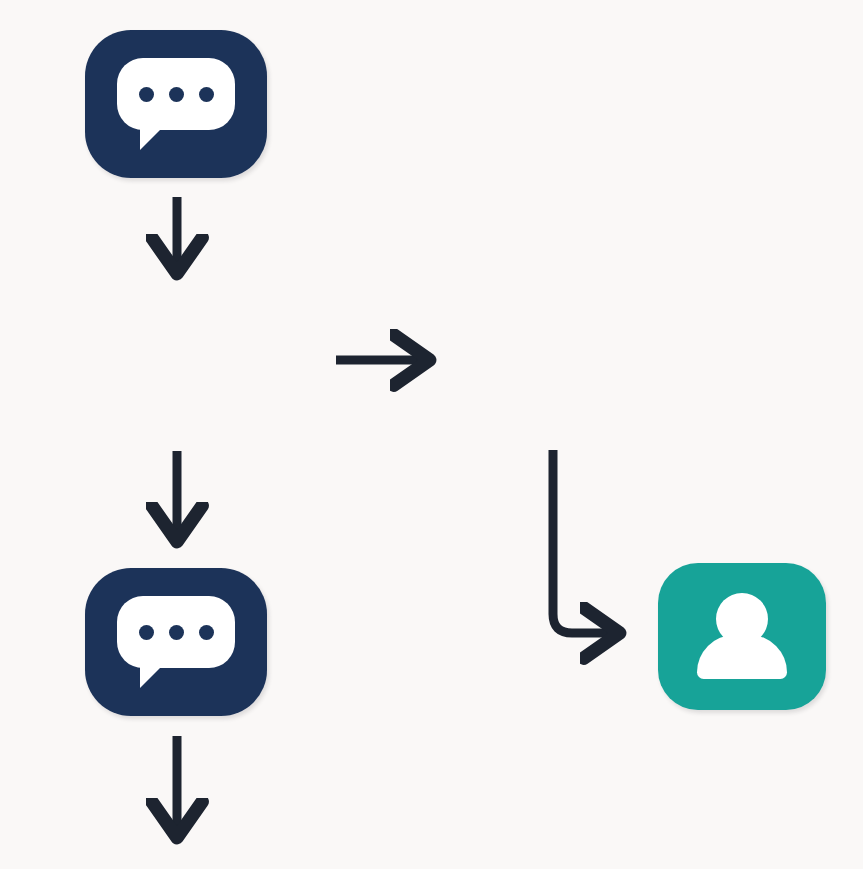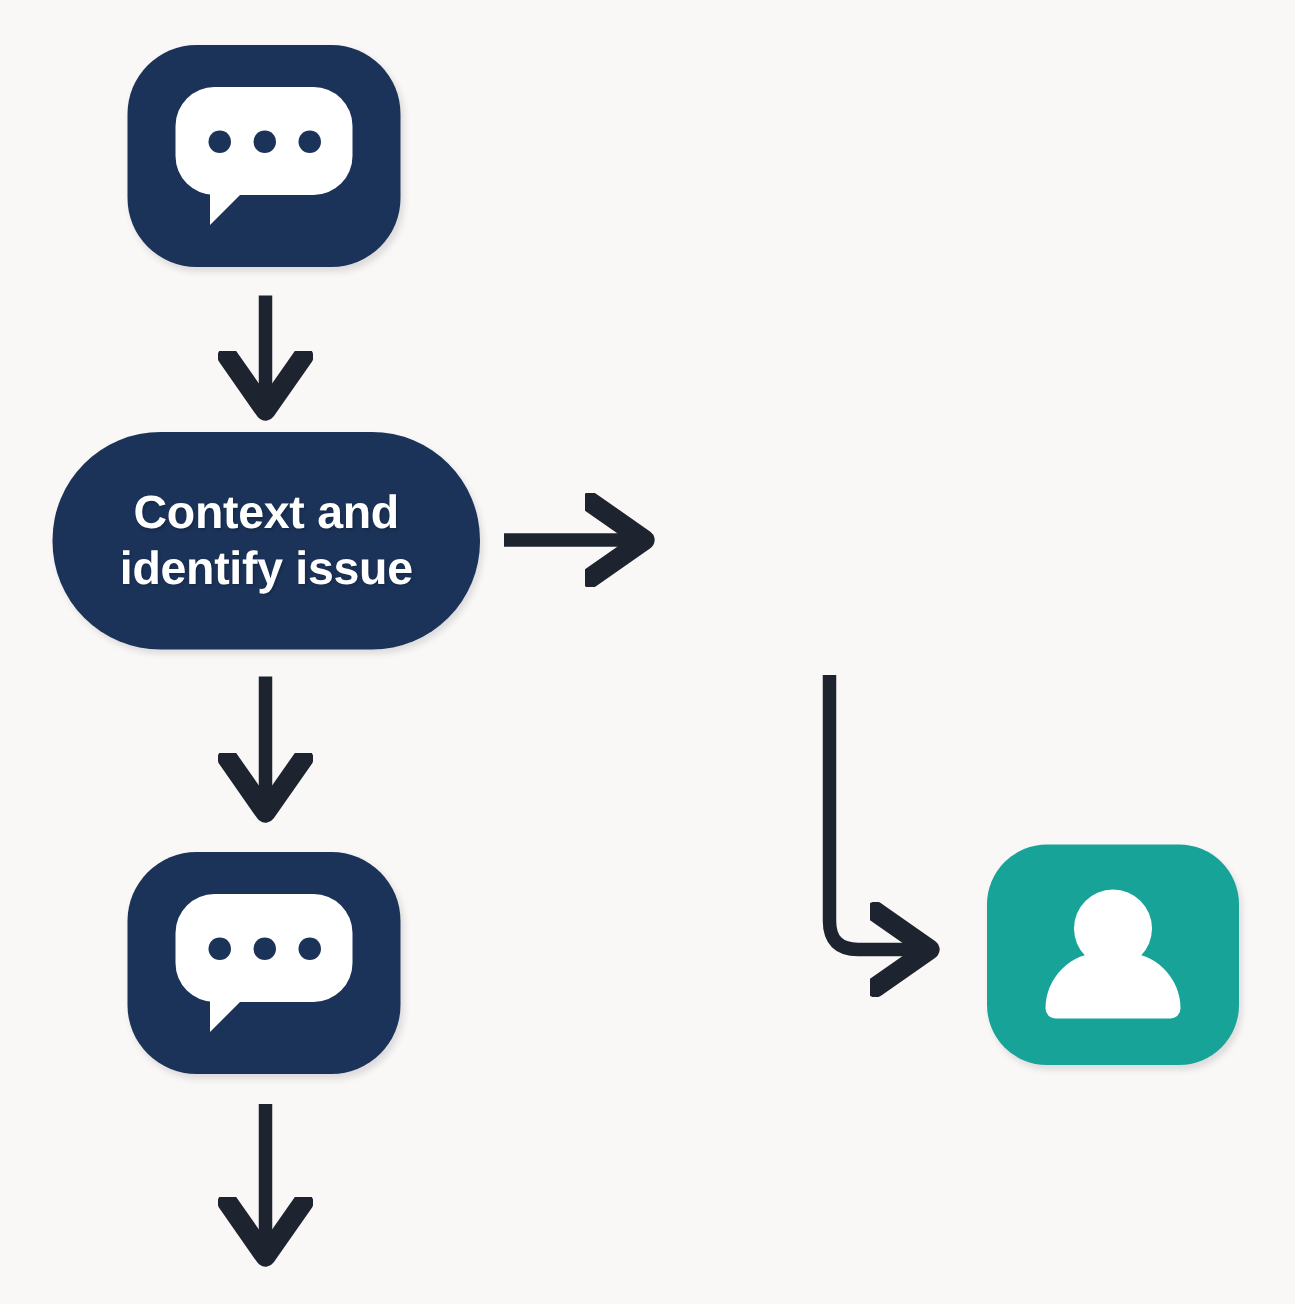--- a/index.html
+++ b/index.html
@@ -159,24 +159,20 @@
       <div class="bubble-body"></div>
       <div class="bubble-tail"></div>
       <div class="bubble-dots">
         <span style="background:#1c3359;"></span>
         <span style="background:#1c3359;"></span>
         <span style="background:#1c3359;"></span>
       </div>
     </div>
   </div>
 
-  <div class="node pill-node" style="left:35px; top:288px; width:285px; height:145px; background:#1c3359;">
-    <div class="node-label label-lg">Context and
-identify issue</div>
-  </div>
 
 
   <div class="node chat-tile" style="left:85px; top:568px; width:182px; height:148px; background:#1c3359;">
     <div class="bubble-wrap">
       <div class="bubble-body"></div>
       <div class="bubble-tail"></div>
       <div class="bubble-dots">
         <span style="background:#1c3359;"></span>
         <span style="background:#1c3359;"></span>
         <span style="background:#1c3359;"></span>

